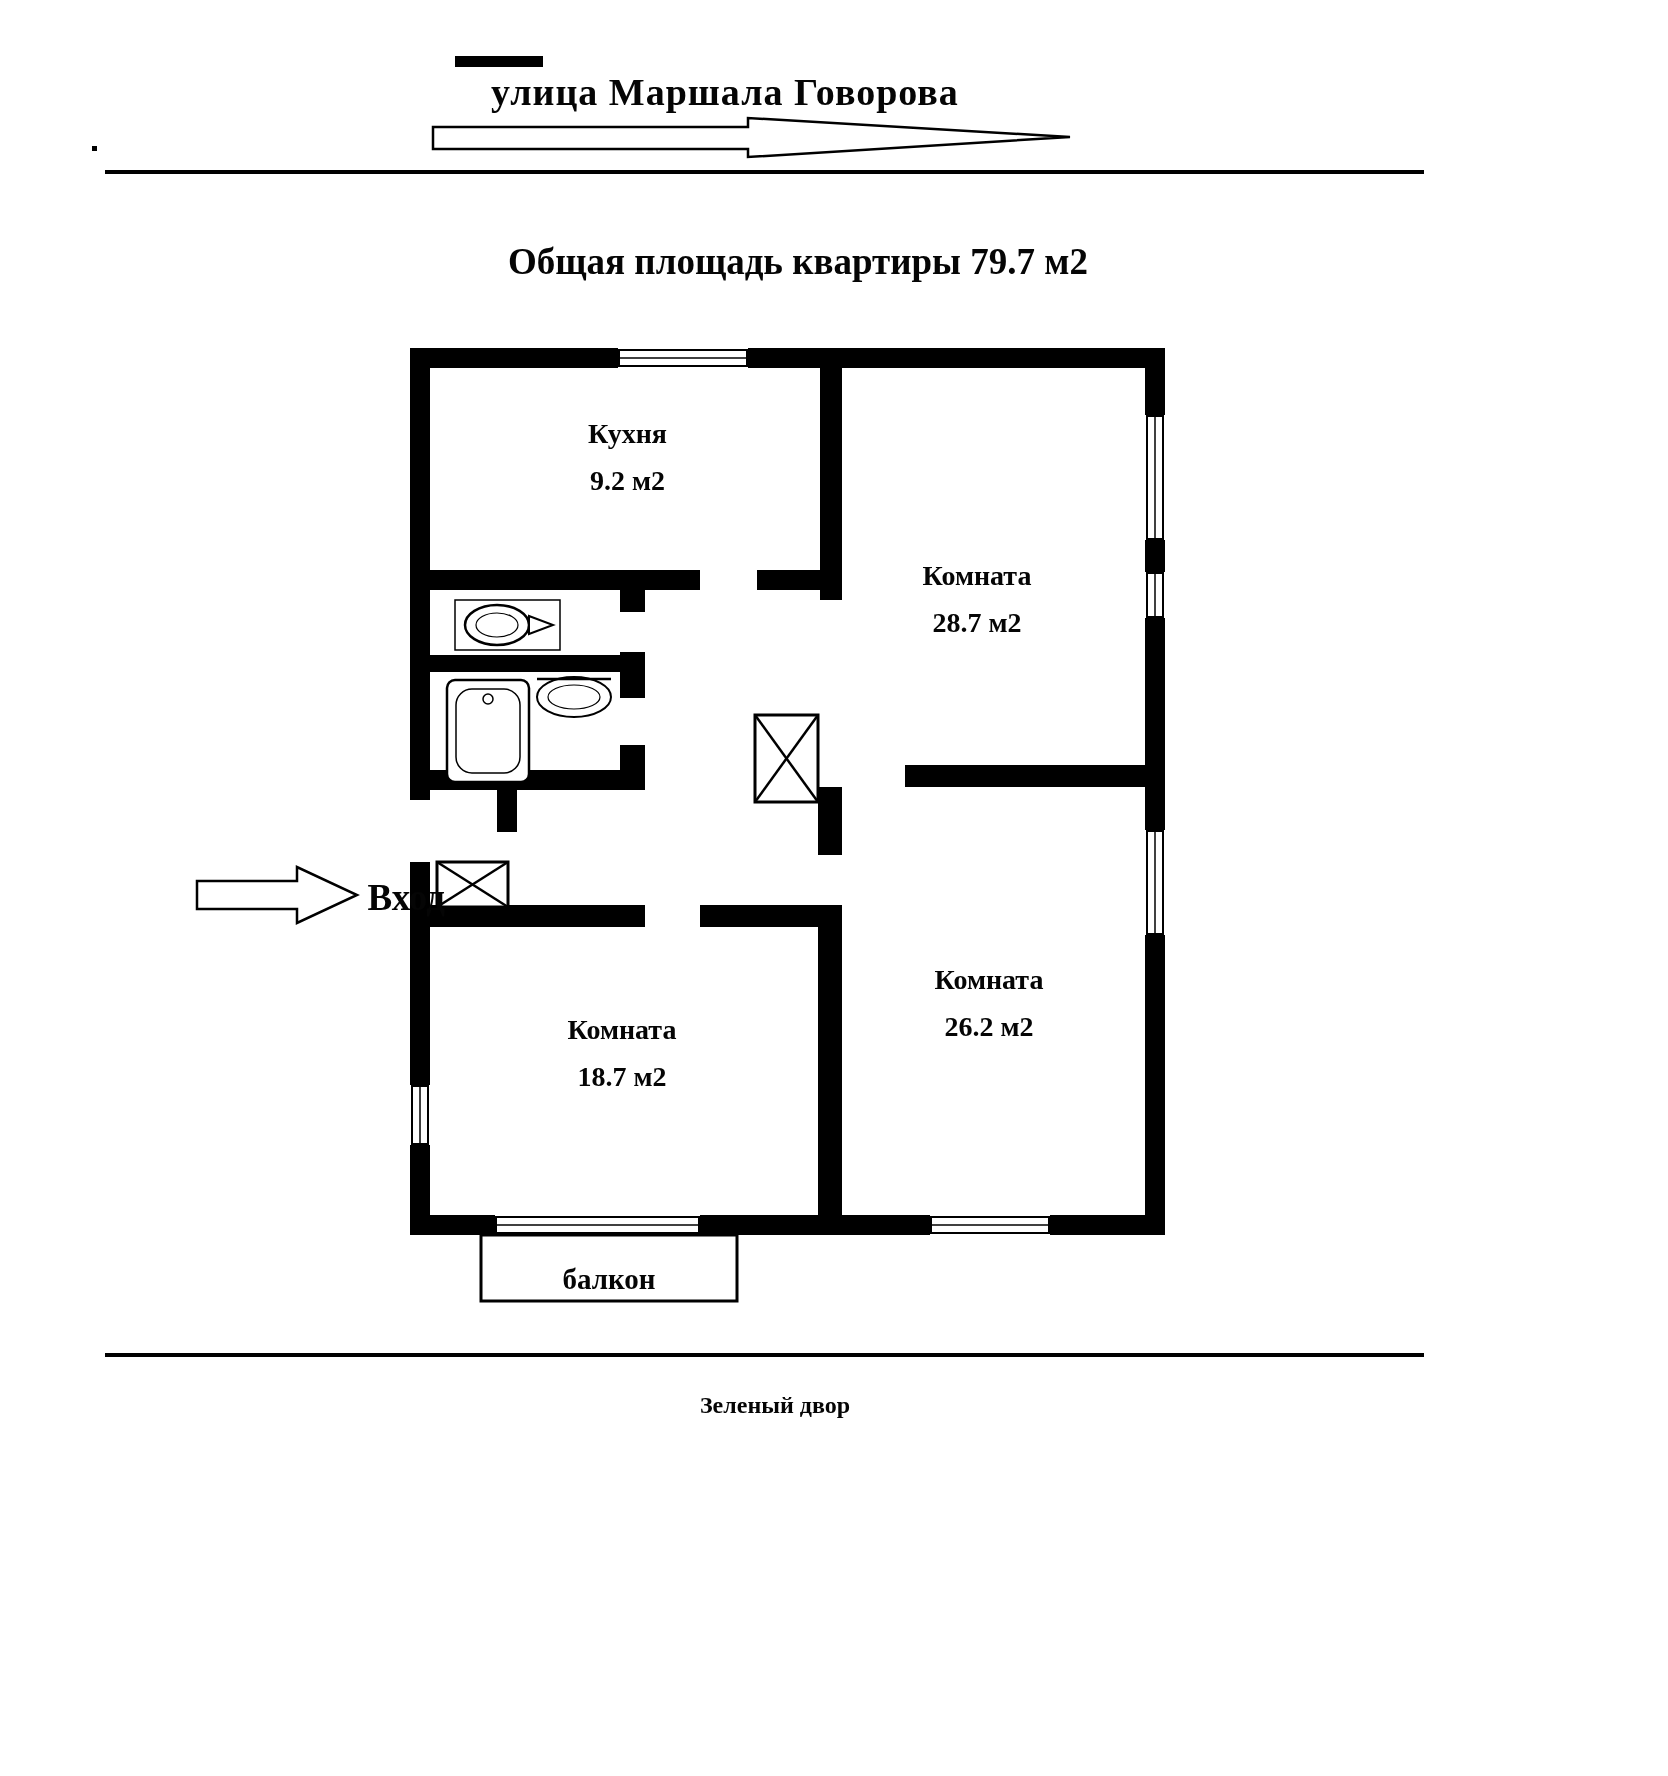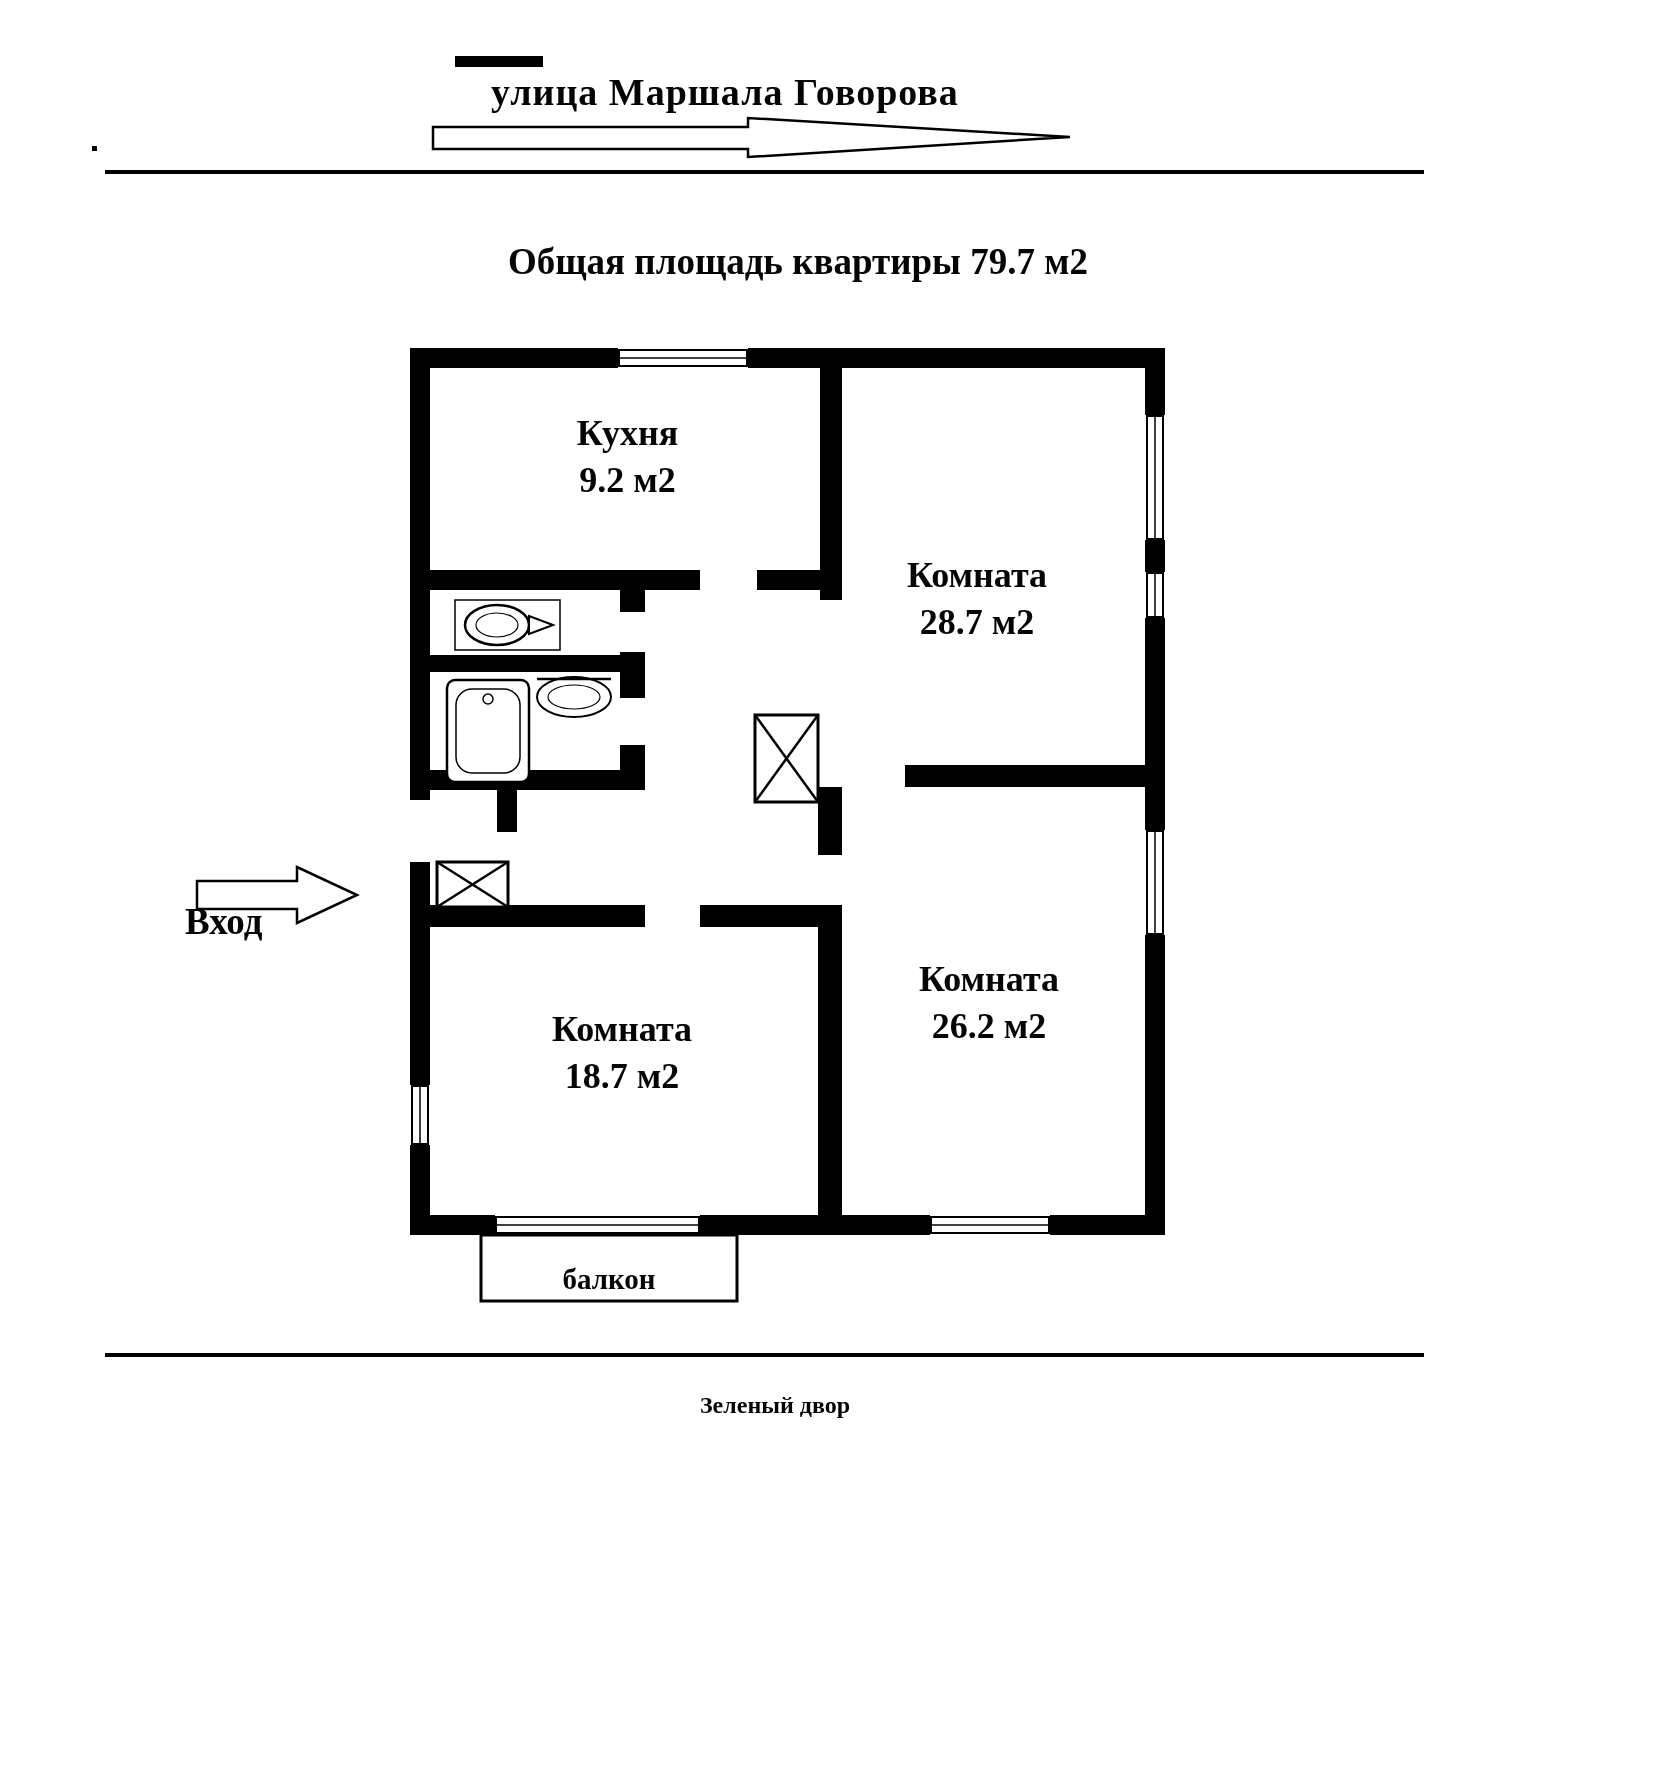--- a/index.html
+++ b/index.html
@@ -10,26 +10,26 @@
     background:#ffffff;
     overflow:hidden;
     font-family:"Liberation Serif","DejaVu Serif",serif;
     color:#050505;
     border-radius:12px;
   }
   svg.plan { position:absolute; left:0; top:0; }
   .txt { position:absolute; font-weight:bold; white-space:pre; }
   .street-label   { left:300px; top:70px;  width:850px; font-size:38px; text-align:center; letter-spacing:1px; }
   .plan-title     { left:388px; top:240px; width:820px; font-size:37px; text-align:center; }
-  .room-label     { position:absolute; font-weight:bold; font-size:36px; text-align:center; line-height:47px; }
+  .room-label     { position:absolute; font-weight:bold; font-size:28px; text-align:center; line-height:47px; }
   .kitchen-label  { left:520px; top:410px;  width:215px; }
   .room175-label  { left:858px; top:552px;  width:238px; }
   .room194-label  { left:868px; top:956px;  width:242px; }
   .room187-label  { left:503px; top:1006px; width:238px; }
-  .entrance-label { left:185px; top:804px;  width:260px; font-size:37px; text-align:left; line-height:47px; }
+  .entrance-label { left:185px; top:780px;  width:260px; font-size:37px; text-align:right; line-height:47px; }
   .balcony-label  { left:481px; top:1247px; width:256px; font-size:29px; text-align:center;margin-top:16px; }
   .courtyard-label{ left:450px; top:1392px; width:650px; font-size:24px; text-align:center; }
 </style>
 </head>
 <body>
 
 <div class="page">
 
   <svg class="plan" width="1668" height="1776" viewBox="0 0 1668 1776">
 

